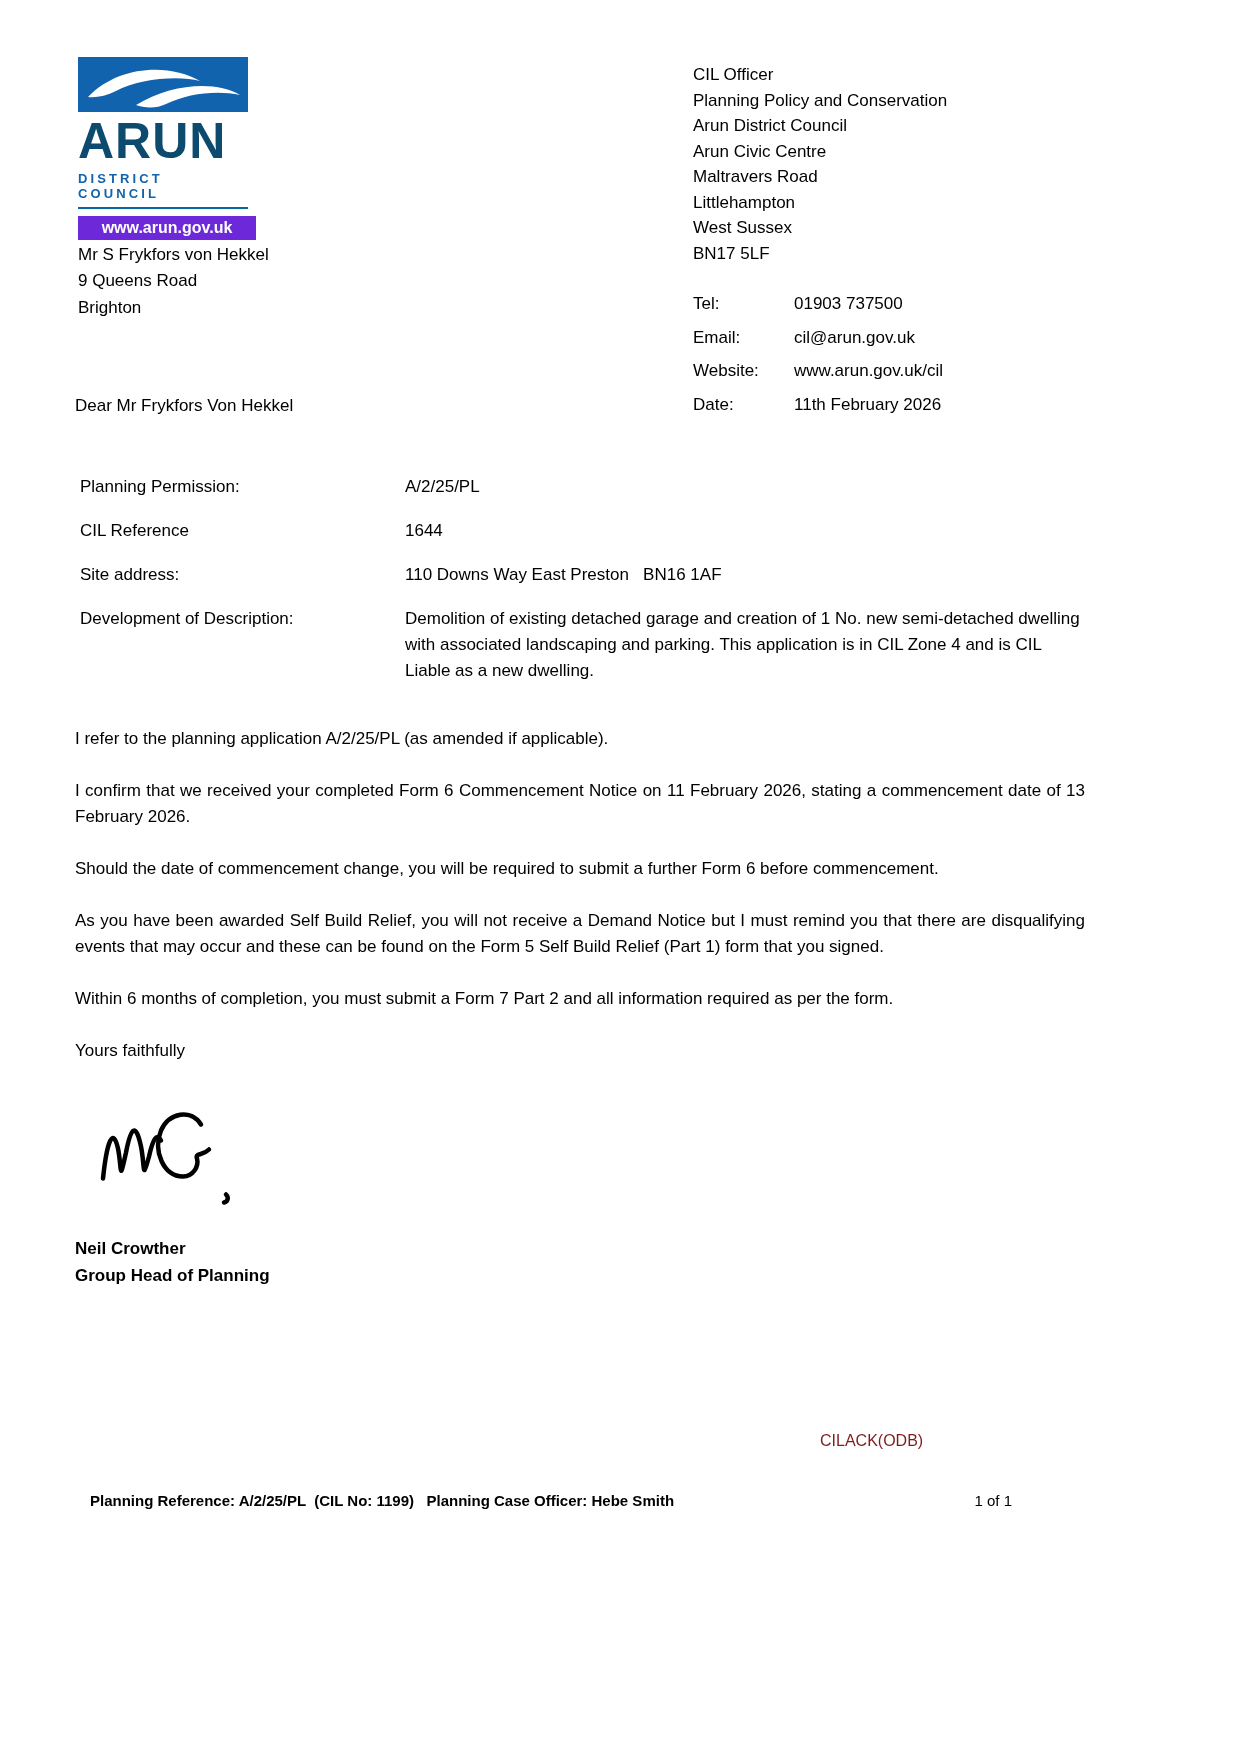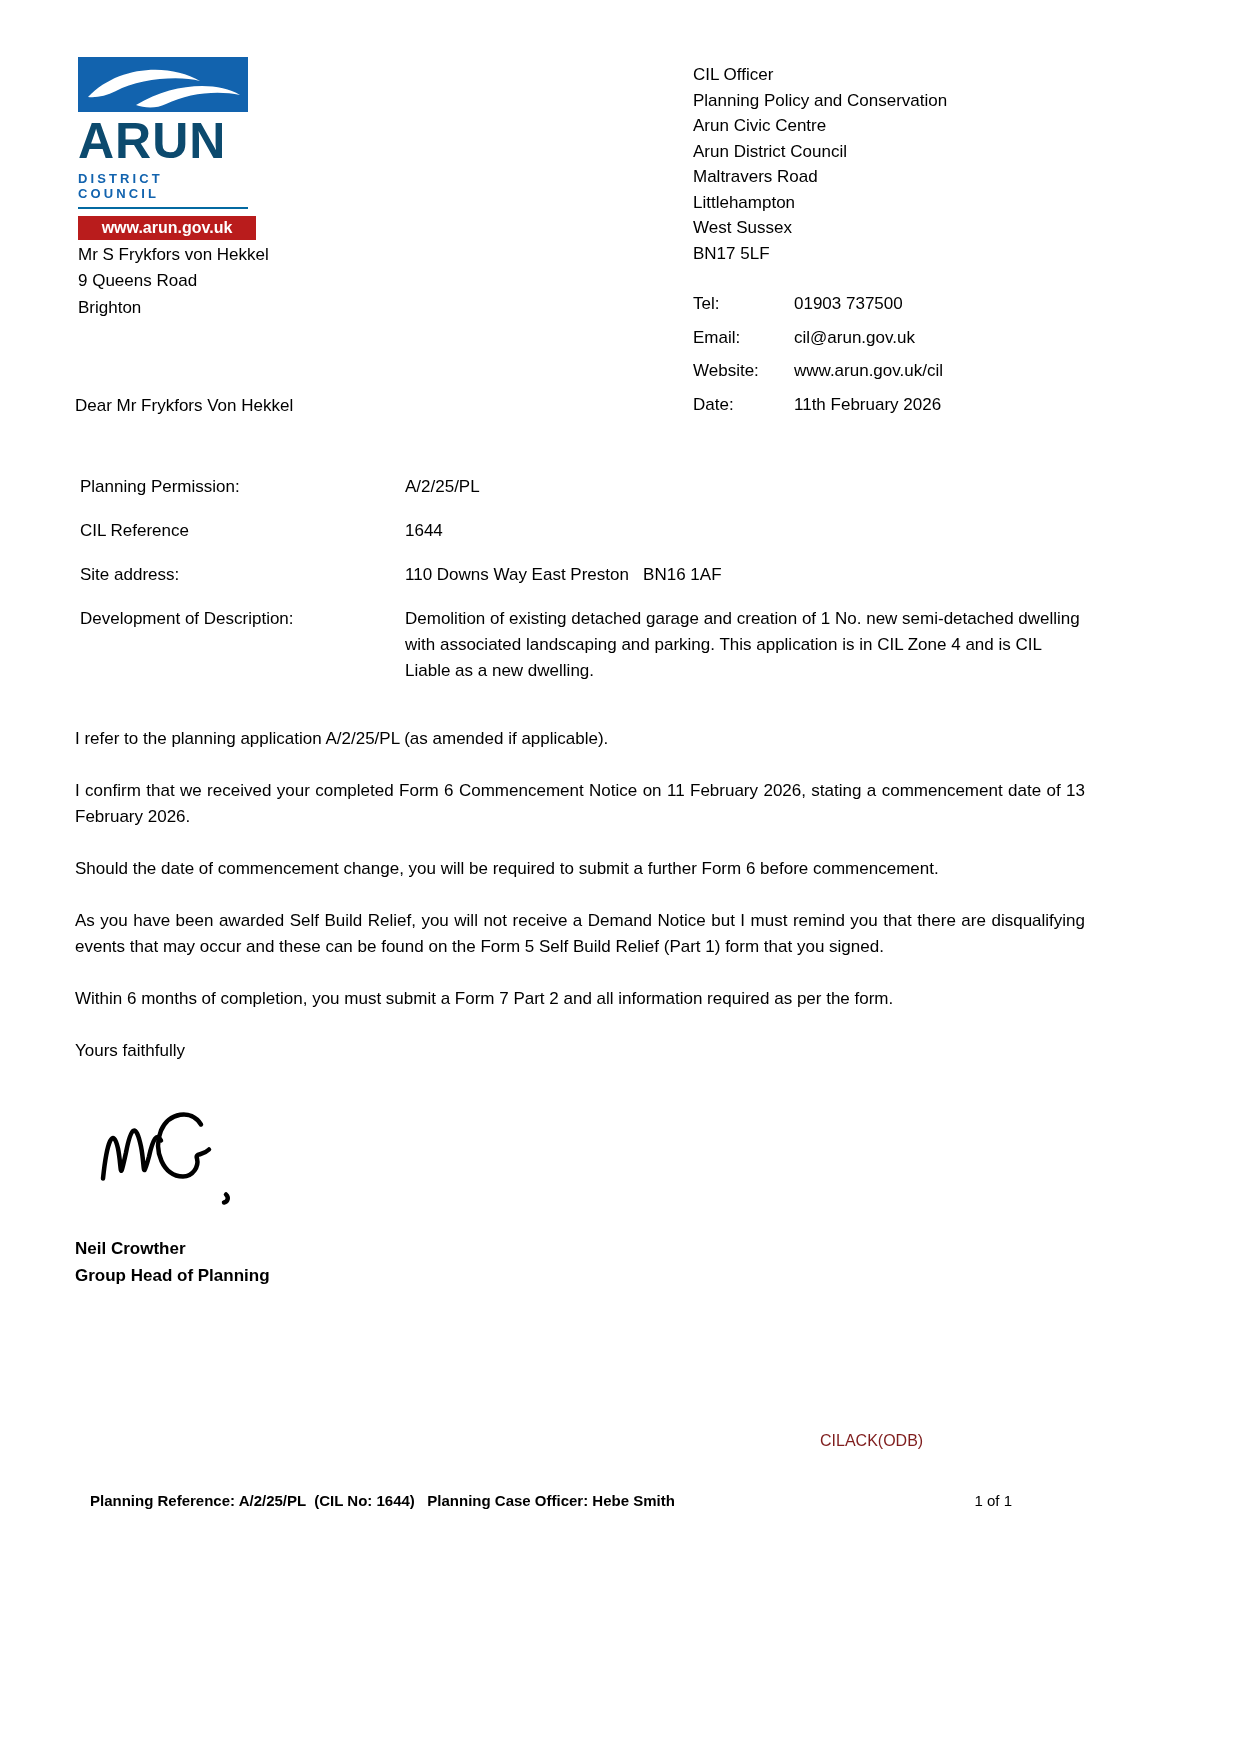--- a/index.html
+++ b/index.html
@@ -7,21 +7,21 @@
   .page {
     position:relative; width:1240px; height:1755px; background:#fff;
     font-family:"Liberation Sans", sans-serif; color:#000; font-size:17px;
     overflow:hidden;
   }
   
   .logo-block { position:absolute; left:78px; top:57px; width:178px; }
   .logo-box { width:170px; height:55px; background:#1263ae; }
   .logo-name { color:#0c4a6e; font-size:50px; font-weight:bold; letter-spacing:1px; line-height:1.08; margin-top:2px; }
   .logo-sub { color:#1263ae; font-size:13px; font-weight:bold; letter-spacing:3.1px; margin-top:3px; padding-bottom:6px; border-bottom:2px solid #0369a1; width:170px; }
-  .web-bar { position:relative; z-index:2; margin-top:7px; width:178px; height:24px; background:#b91c1c; color:#fff; font-size:16px; font-weight:bold; display:flex; align-items:center; justify-content:center; }
+  .web-bar { position:relative; z-index:2; margin-top:7px; width:178px; height:24px; background:#6d28d9; color:#fff; font-size:16px; font-weight:bold; display:flex; align-items:center; justify-content:center; }
   
   .recipient { position:absolute; left:78px; top:215px; line-height:26.5px; z-index:1; }
   
   .sender { position:absolute; left:693px; top:62px; line-height:25.5px; width:440px; }
   .contact { margin-top:25px; }
   .contact-row { display:flex; line-height:25.5px; margin-bottom:8px; }
   .contact-label { width:101px; flex-shrink:0; }
   
   .main { position:absolute; left:75px; top:358px; width:1010px; }
   .heading { font-size:20px; font-weight:bold; letter-spacing:0.2px; }
@@ -62,22 +62,22 @@
   <div class="recipient">
     <div>Studio HEKKEL</div>
     <div>Mr S Frykfors von Hekkel</div>
     <div>9 Queens Road</div>
     <div>Brighton</div>
   </div>
 
   <div class="sender">
     <div>CIL Officer</div>
     <div>Planning Policy and Conservation</div>
+    <div>Arun District Council</div>
     <div>Arun Civic Centre</div>
-    <div>Arun District Council</div>
     <div>Maltravers Road</div>
     <div>Littlehampton</div>
     <div>West Sussex</div>
     <div>BN17 5LF</div>
 
     <div class="contact">
       <div class="contact-row">
         <span class="contact-label">Tel:</span>
         <span>01903 737500</span>
       </div>
@@ -138,17 +138,17 @@
 
     <div class="signatory">
       <div>Neil Crowther</div>
       <div>Group Head of Planning</div>
     </div>
   </div>
 
   <div class="doc-code">CILACK(ODB)</div>
 
   <div class="footer">
-    <div class="footer-left">Planning Reference: A/2/25/PL  (CIL No: 1644)   Planning Case Officer: Hebe Smith</div>
+    <div class="footer-left">Planning Reference: A/2/25/PL  (CIL No: 1199)   Planning Case Officer: Hebe Smith</div>
     <div class="footer-right">1 of 1</div>
   </div>
 
 </div>
 
 </body></html>

